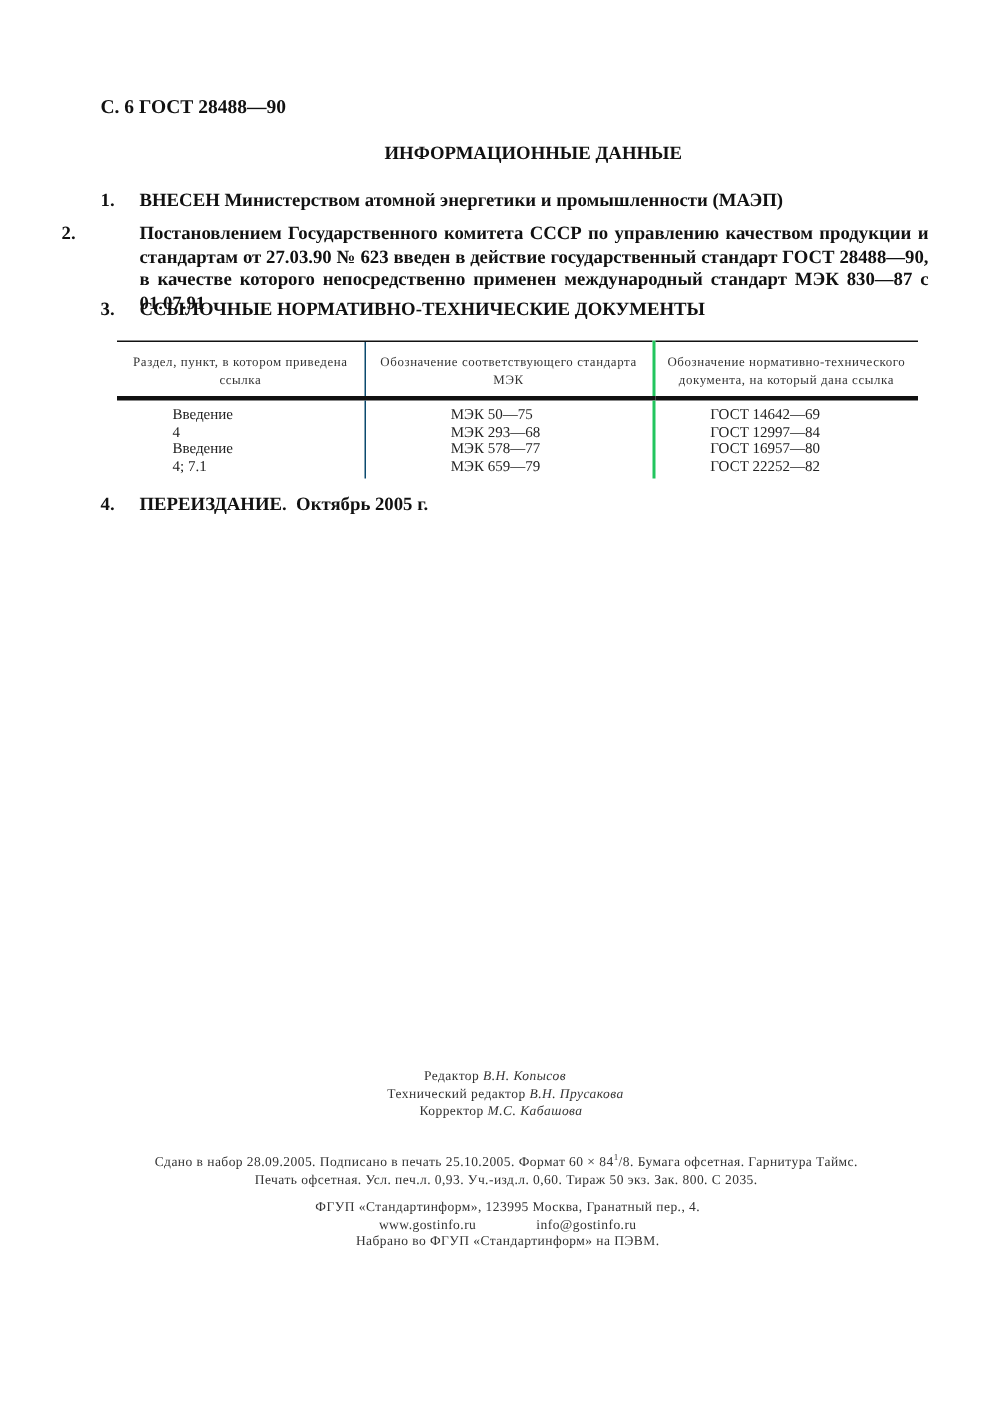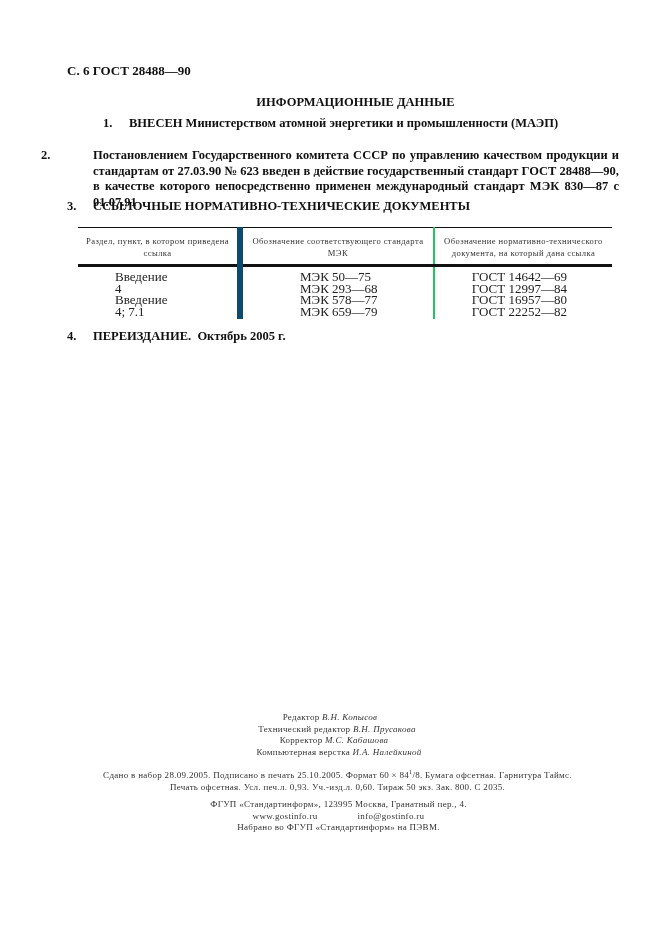--- a/index.html
+++ b/index.html
@@ -27,21 +27,21 @@
       padding-left: 50px; box-sizing: border-box;
     }
     .item {
       left: 67px; width: 552px;
       font-size: 12.5px; font-weight: bold;
       line-height: 15.5px;
     }
     .item .num {
       display: inline-block; width: 26px;
     }
-    .item1 { top: 116px; margin-left: 36px; }
+    .item1 { top: 126px; }
     .item2 { top: 148px; text-align: justify; }
     .item2 .para { padding-left: 26px; text-indent: -26px; text-align: justify; text-align-last: left; }
     .item3 { top: 199px; }
     .item4 { top: 329px; }
 
     
     .ref-table {
       left: 78px; top: 227px; width: 534px;
       border-collapse: collapse;
       font-family: "Liberation Serif", serif;
@@ -53,28 +53,28 @@
       color: #333;
       line-height: 12px;
       padding: 4px 2px 2px 2px;
       height: 30px;
       vertical-align: middle;
       text-align: center;
       border-top: 1.5px solid #111;
       border-bottom: 3.5px solid #111;
     }
     .ref-table td {
-      font-size: 13px;
+      font-size: 10px;
       line-height: 11.5px;
       padding: 0;
       vertical-align: top;
       color: #222;
     }
     .ref-table .c1 { width: 179px; }
-    .ref-table .c2 { width: 178px; border-left: 6px solid #0c4a6e; }
+    .ref-table .c2 { width: 178px; border-left: 1px solid #0c4a6e; }
     .ref-table .c3 { width: 177px; border-left: 2px solid #22c55e; }
     .ref-table tbody td { padding-top: 4px; padding-bottom: 2px; }
     .ref-table tbody td.c1 { padding-left: 37px; }
     .ref-table tbody td.c2 { padding-left: 57px; }
     .ref-table tbody td.c3 { padding-left: 37px; }
     .line-row { display: block; white-space: nowrap; }
 
     
     .credits {
       left: 0; width: 630px; top: 712px;
@@ -171,21 +171,20 @@
 </table>
 
 <div class="abs item item4">
   <span class="num">4.</span><span>ПЕРЕИЗДАНИЕ.</span>&nbsp;&nbsp;<span>Октябрь 2005 г.</span>
 </div>
 
 <div class="abs credits">
   <span class="row r1"><span class="role">Редактор</span> <span class="person">В.Н. Копысов</span></span>
   <span class="row r2"><span class="role">Технический редактор</span> <span class="person">В.Н. Прусакова</span></span>
   <span class="row r3"><span class="role">Корректор</span> <span class="person">М.С. Кабашова</span></span>
-  <span class="row r4"><span class="role">Компьютерная верстка</span> <span class="person">И.А. Налейкиной</span></span>
 </div>
 
 <div class="abs print-info">
   <span class="row r1"><span>Сдано в набор 28.09.2005. Подписано в печать 25.10.2005. Формат 60 × 84</span><sup>1</sup><span>/8. Бумага офсетная. Гарнитура Таймс.</span></span>
   <span class="row r2">Печать офсетная. Усл. печ.л. 0,93. Уч.-изд.л. 0,60.  Тираж 50  экз. Зак. 800. С  2035.</span>
 </div>
 
 <div class="abs publisher">
   <span class="row r1">ФГУП «Стандартинформ», 123995 Москва, Гранатный пер., 4.</span>
   <span class="row r2"><span class="web">www.gostinfo.ru</span><span>info@gostinfo.ru</span></span>

